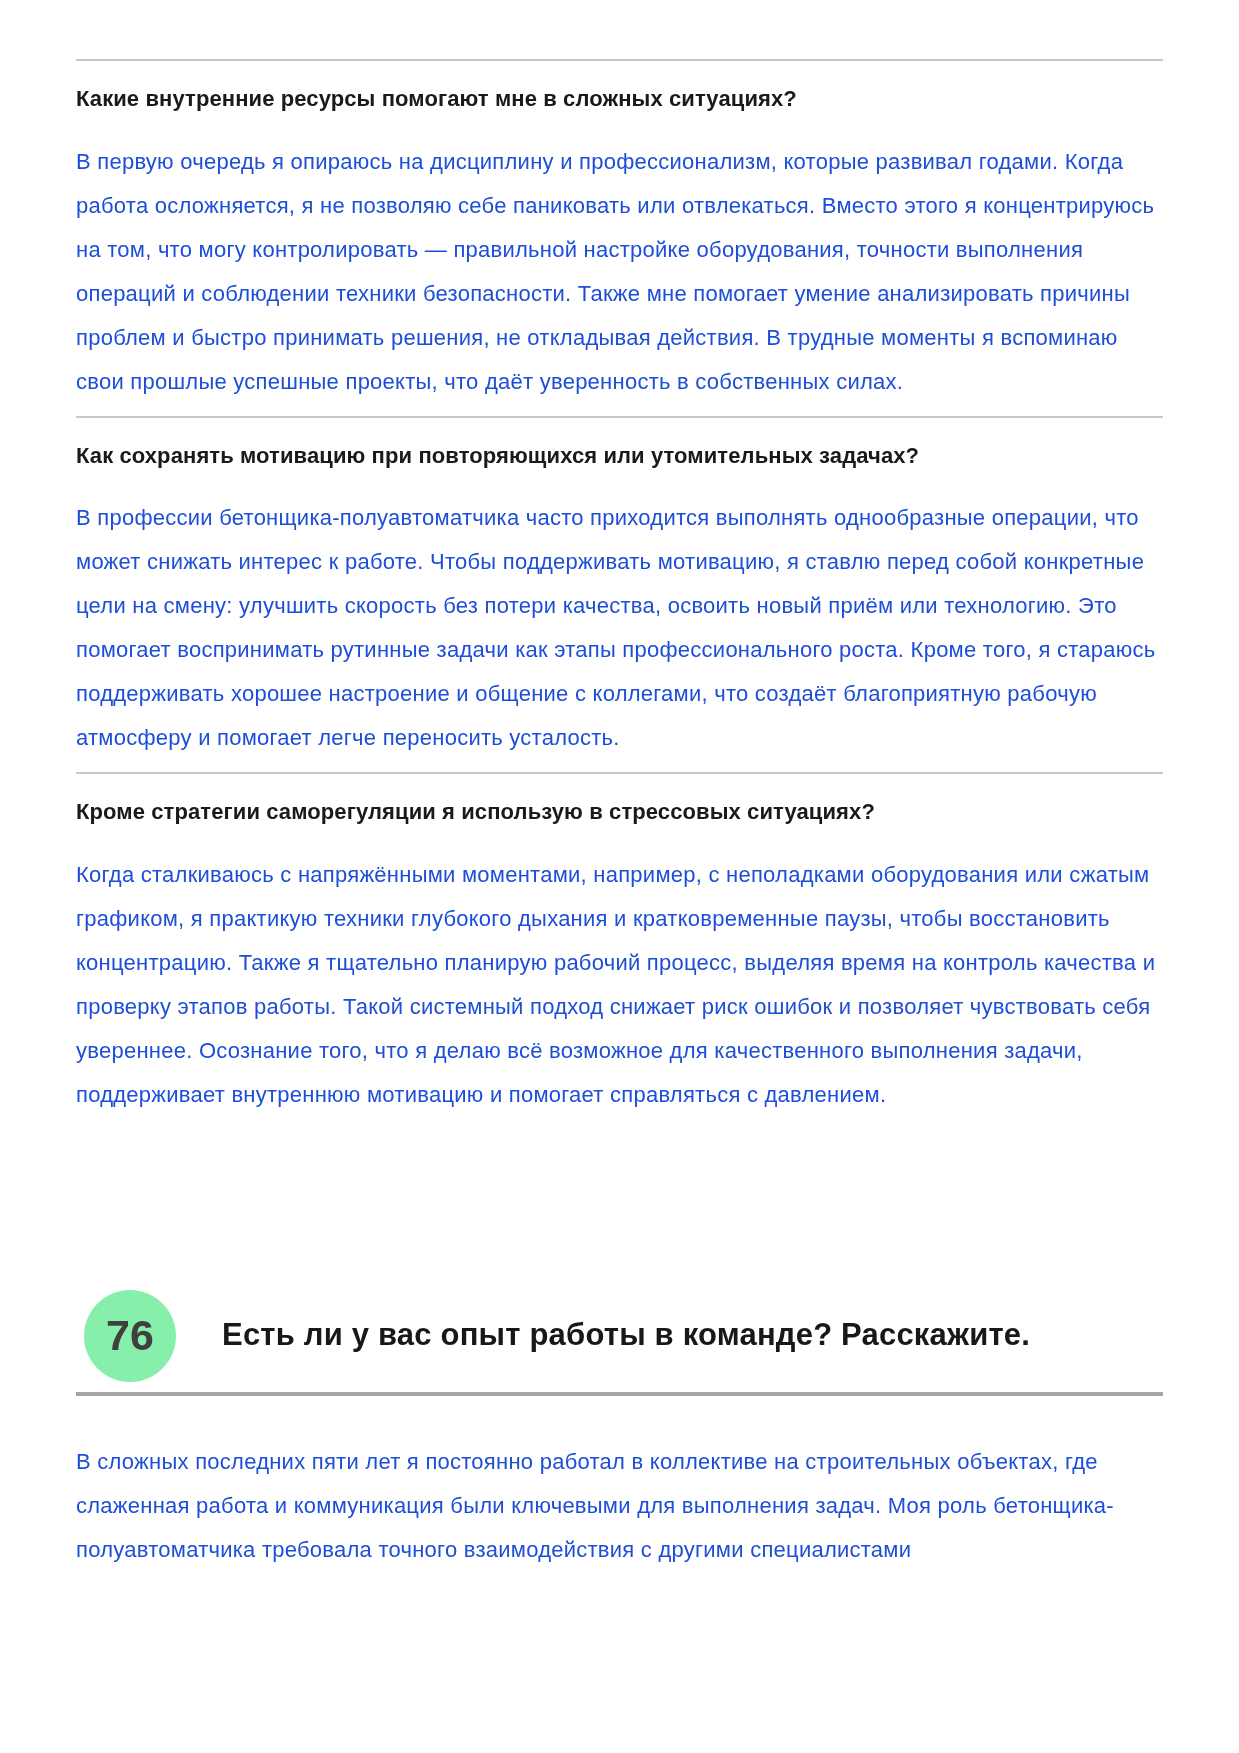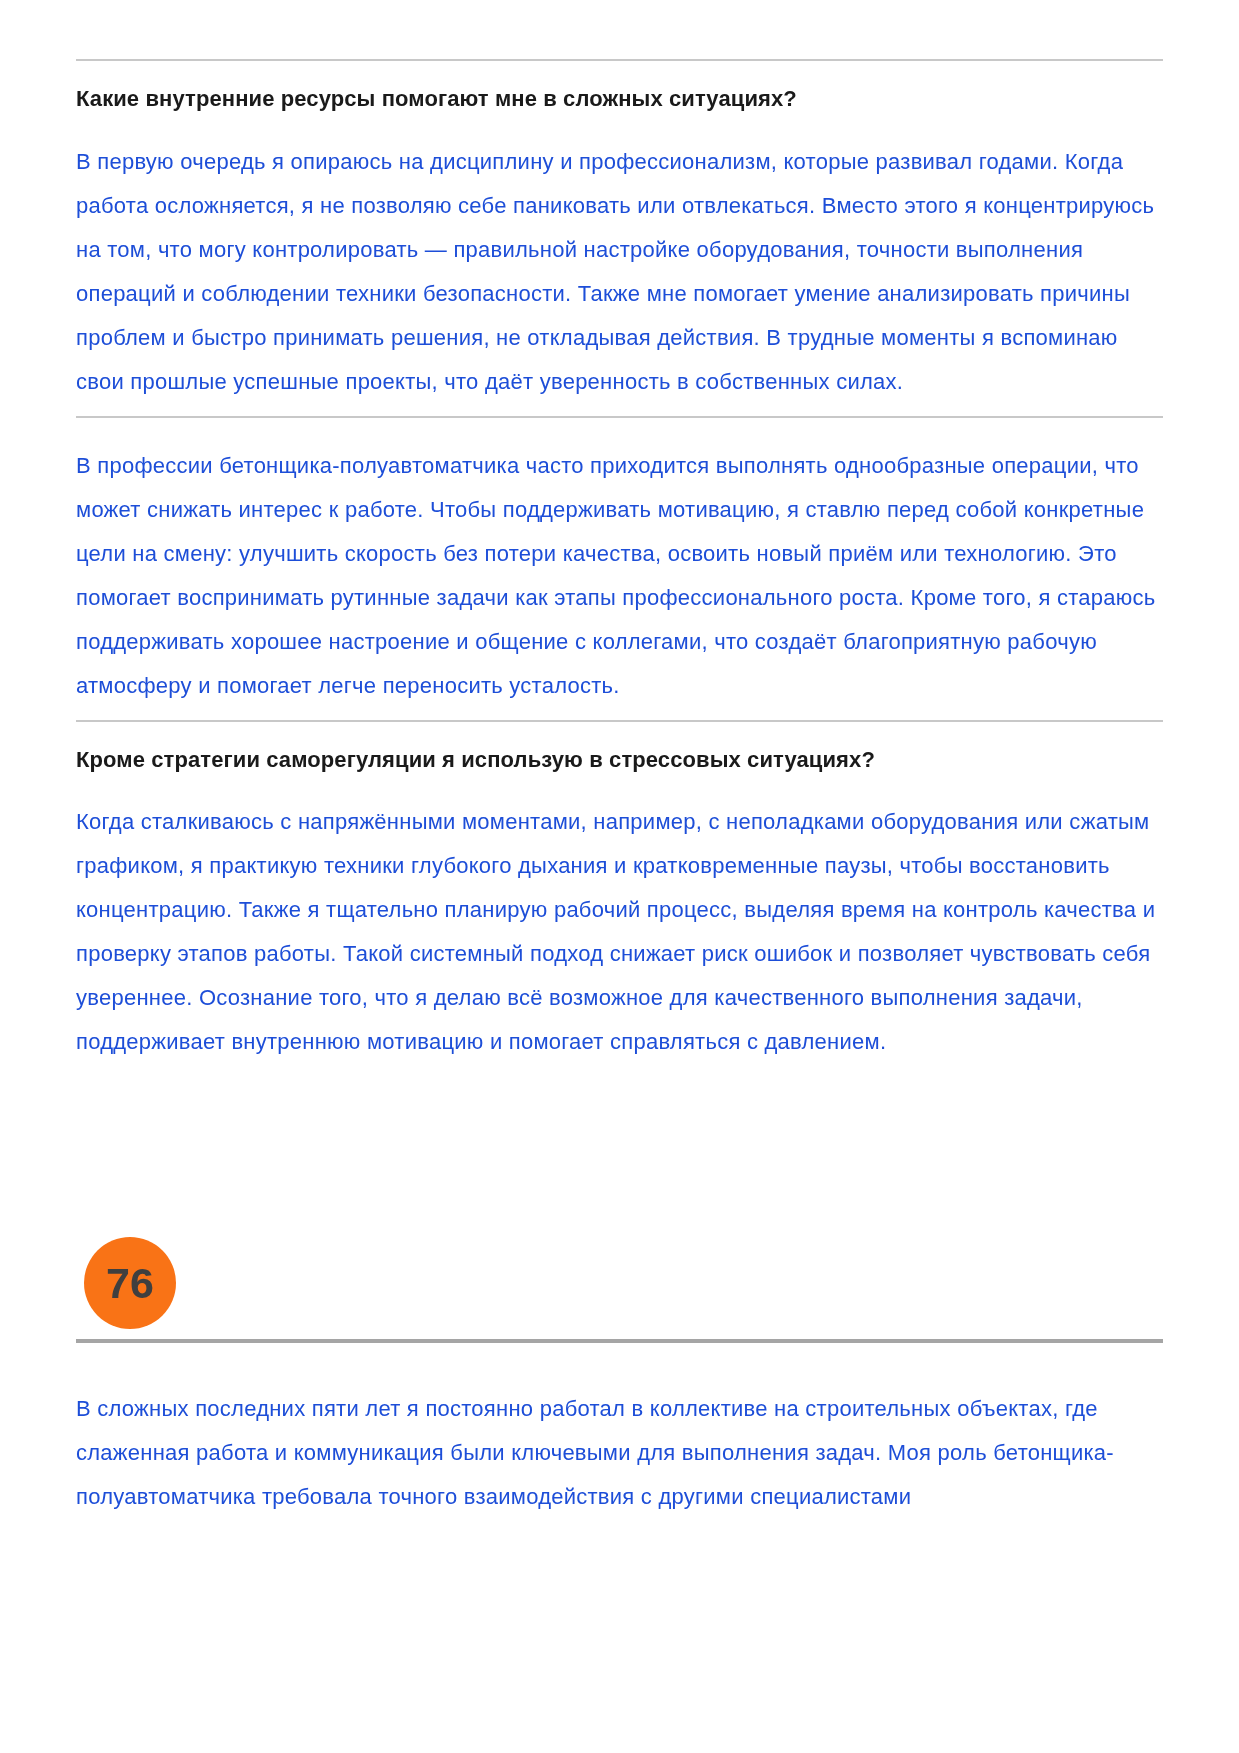--- a/index.html
+++ b/index.html
@@ -55,21 +55,21 @@
     display: flex;
     align-items: center;
     gap: 46px;
     padding-left: 8px;
   }
   .q-badge {
     flex: 0 0 auto;
     width: 92px;
     height: 92px;
     border-radius: 50%;
-    background: #f97316;
+    background: #86efac;
     color: #3f3f3f;
     font-size: 43px;
     font-weight: 700;
     display: flex;
     align-items: center;
     justify-content: center;
   }
   .q-title {
     margin: 0;
     font-size: 31px;
@@ -91,33 +91,35 @@
   <hr class="rule rule-top">
 
   <section class="qa">
     <h3>Какие внутренние ресурсы помогают мне в сложных ситуациях?</h3>
     <p>В первую очередь я опираюсь на дисциплину и профессионализм, которые развивал годами. Когда работа осложняется, я не позволяю себе паниковать или отвлекаться. Вместо этого я концентрируюсь на том, что могу контролировать — правильной настройке оборудования, точности выполнения операций и соблюдении техники безопасности. Также мне помогает умение анализировать причины проблем и быстро принимать решения, не откладывая действия. В трудные моменты я вспоминаю свои прошлые успешные проекты, что даёт уверенность в собственных силах.</p>
   </section>
 
   <hr class="rule">
 
   <section class="qa">
+    <h3>Как сохранять мотивацию при повторяющихся или утомительных задачах?</h3>
     <p>В профессии бетонщика-полуавтоматчика часто приходится выполнять однообразные операции, что может снижать интерес к работе. Чтобы поддерживать мотивацию, я ставлю перед собой конкретные цели на смену: улучшить скорость без потери качества, освоить новый приём или технологию. Это помогает воспринимать рутинные задачи как этапы профессионального роста. Кроме того, я стараюсь поддерживать хорошее настроение и общение с коллегами, что создаёт благоприятную рабочую атмосферу и помогает легче переносить усталость.</p>
   </section>
 
   <hr class="rule">
 
   <section class="qa">
     <h3>Кроме стратегии саморегуляции я использую в стрессовых ситуациях?</h3>
     <p>Когда сталкиваюсь с напряжёнными моментами, например, с неполадками оборудования или сжатым графиком, я практикую техники глубокого дыхания и кратковременные паузы, чтобы восстановить концентрацию. Также я тщательно планирую рабочий процесс, выделяя время на контроль качества и проверку этапов работы. Такой системный подход снижает риск ошибок и позволяет чувствовать себя увереннее. Осознание того, что я делаю всё возможное для качественного выполнения задачи, поддерживает внутреннюю мотивацию и помогает справляться с давлением.</p>
   </section>
 
   <div class="spacer-block"></div>
 
   <div class="q-row">
     <div class="q-badge">76</div>
+    <h2 class="q-title">Есть ли у вас опыт работы в команде? Расскажите.</h2>
   </div>
 
   <hr class="rule rule-strong">
 
   <p class="big-answer">В сложных последних пяти лет я постоянно работал в коллективе на строительных объектах, где слаженная работа и коммуникация были ключевыми для выполнения задач. Моя роль бетонщика-полуавтоматчика требовала точного взаимодействия с другими специалистами</p>
 
 </div>
 
 </body></html>

